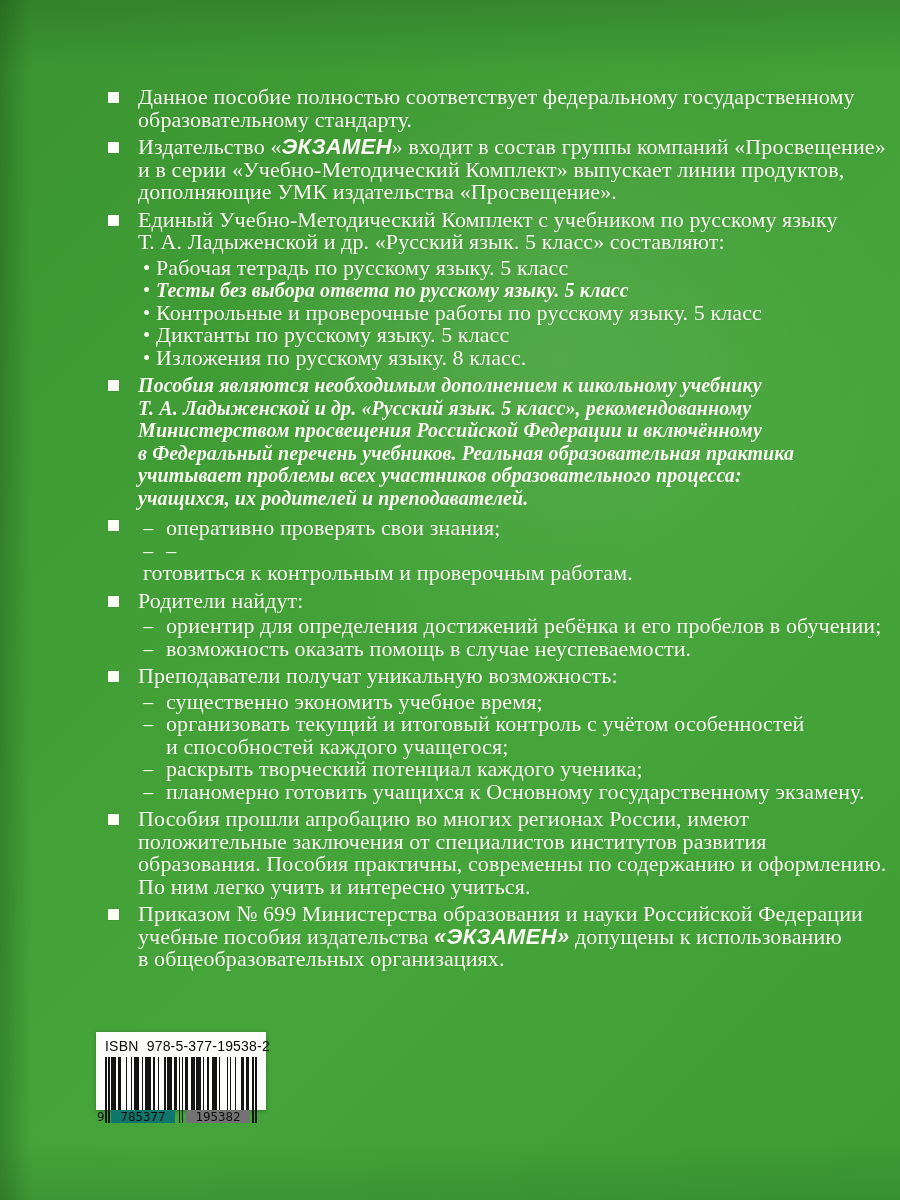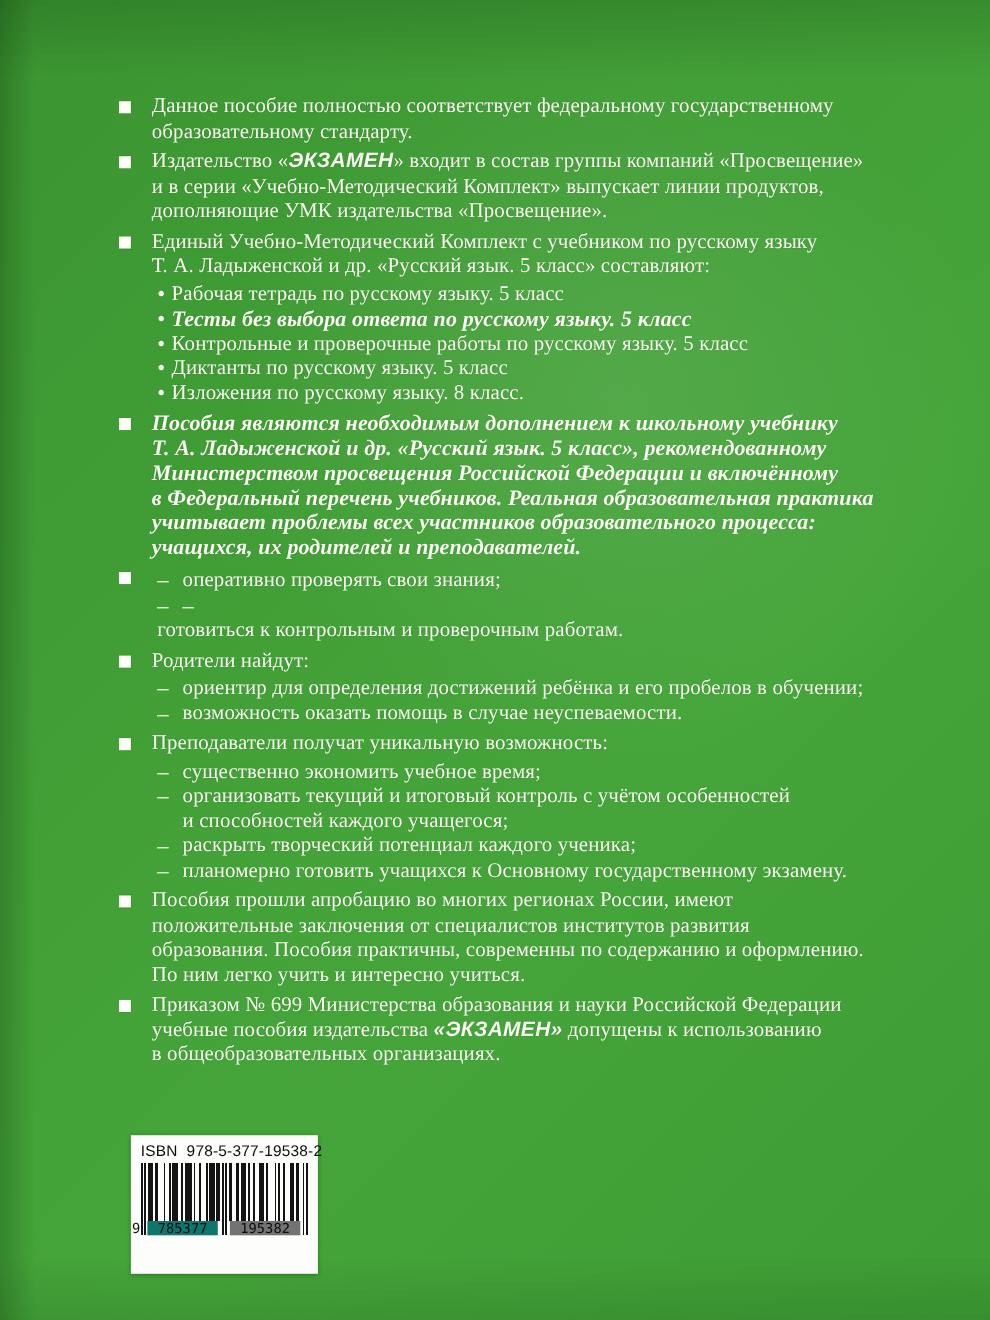--- a/index.html
+++ b/index.html
@@ -13,36 +13,36 @@
       linear-gradient(180deg, rgba(0,30,0,0.16), rgba(0,0,0,0) 6%, rgba(0,0,0,0) 95%, rgba(0,20,0,0.10)),
       linear-gradient(135deg, #3b9531 0%, #42a037 40%, #45a53a 62%, #3d9c34 100%);
   }
 
   .content{position:absolute;left:108px;top:86px;width:792px;overflow:hidden;}
 
   .item{display:grid;grid-template-columns:30px 1fr;margin-bottom:5px;}
   .sq{width:11px;height:11px;background:#fefff6;margin-top:6px;box-shadow:0 0 1px rgba(0,60,0,.4);}
 
   .txt{
-    font-size:19px;line-height:22.5px;color:#fbfdf2;
+    font-size:22px;line-height:22.5px;color:#fbfdf2;
     white-space:pre;letter-spacing:.1px;
     text-shadow:0 0 1px rgba(20,70,20,.35);
   }
   .txt.bold{font-weight:bold;font-size:20px;font-style:italic;}
 
   .brand{font-family:"Liberation Sans","DejaVu Sans",sans-serif;font-weight:bold;font-style:italic;letter-spacing:.3px;}
 
   .sublist{display:grid;margin-left:5px;margin-top:3px;}
   .dotlist{grid-template-columns:13px 1fr;}
   .dashlist{grid-template-columns:23px 1fr;}
   .mk{font-size:20.5px;line-height:22.5px;color:#fbfdf2;}
 
   
   .barcode-box{
-    position:absolute;left:119px;top:1032px;width:170px;height:126px;
+    position:absolute;left:96px;top:1032px;width:170px;height:78px;
     background:#fdfdfb;box-shadow:0 1px 4px rgba(0,40,0,.35);
     box-sizing:border-box;padding:6px 9px 0 9px;
   }
   .isbn-line{
     font-family:"Liberation Sans","DejaVu Sans",sans-serif;
     font-size:14px;line-height:16px;color:#0c0c0c;text-align:center;
     letter-spacing:.2px;white-space:pre;
   }
   .barcode-wrap{position:relative;width:152px;height:66px;margin:3px auto 0;}
   .barcode-wrap svg{display:block;fill:#141414;}

